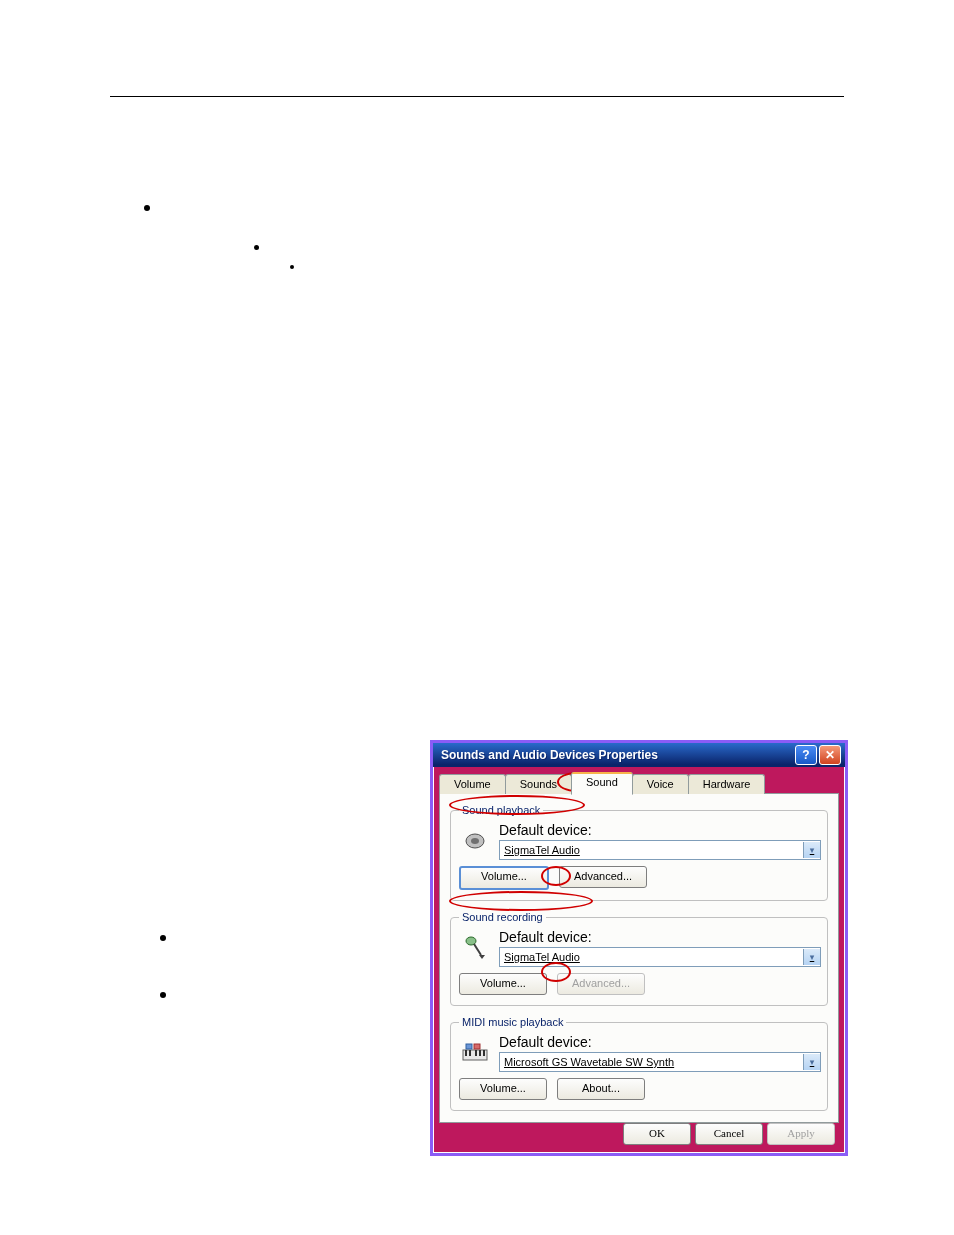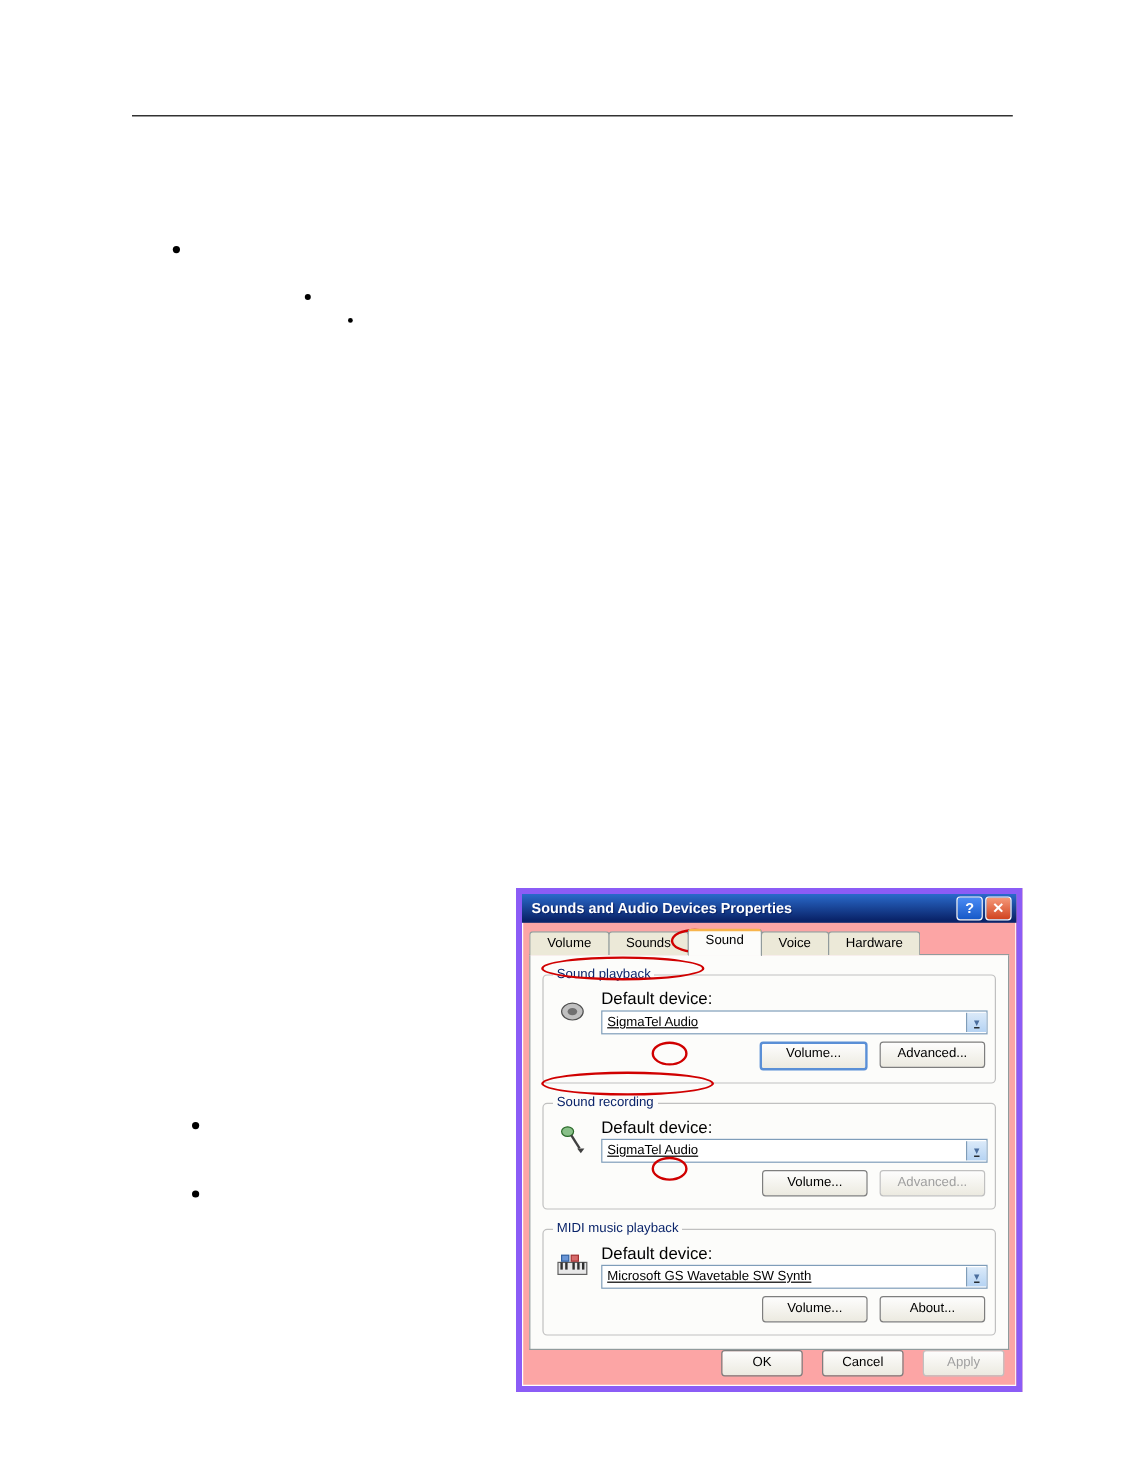--- a/index.html
+++ b/index.html
@@ -23,22 +23,22 @@
     right: 110px;
     border-top: 1px solid #000;
   }
   
   .dialog {
     position: absolute;
     left: 430px;
     top: 740px;
     width: 412px;
     height: 410px;
-    background: #fca5a5;
-    border: 5px solid #8b5cf6;
+    background: #be185d;
+    border: 3px solid #8b5cf6;
     box-shadow: 0 0 0 1px #fff inset;
     font-family: Tahoma, Arial, sans-serif;
     font-size: 11px;
     color: #000;
   }
   .titlebar {
     height: 24px;
     background: linear-gradient(to bottom, #2a6acb, #0a246a 90%);
     display: flex;
     align-items: center;
@@ -168,21 +168,21 @@
     border-left: 1px solid #7f9db9;
     display: flex;
     align-items: center;
     justify-content: center;
     font-size: 9px;
     color: #4b6e9e;
   }
   .btnrow {
     display: flex;
     gap: 10px;
-    justify-content: flex-end;
+    justify-content: flex-start;
     margin-top: 6px;
   }
   .xpbutton {
     width: 86px;
     height: 20px;
     border: 1px solid #7e7e7e;
     border-radius: 3px;
     background: linear-gradient(to bottom,#fdfdfd,#eceae0);
     font-size: 11px;
     text-align: center;
@@ -207,21 +207,22 @@
     width: 12px;
     height: 12px;
     border: 1px solid #7f9db9;
     background: #fff;
   }
   .footer-buttons {
     position: absolute;
     bottom: 8px;
     right: 10px;
     display: flex;
-    gap: 16px;
+    gap: 4px;
+    font-family: Liberation Serif, serif;
   }
   .oval-annot {
     position: absolute;
     border: 2px solid #d00000;
     border-radius: 50% / 50%;
     pointer-events: none;
   }
   .bullet-dots {
     position: absolute;
     width: 6px;

